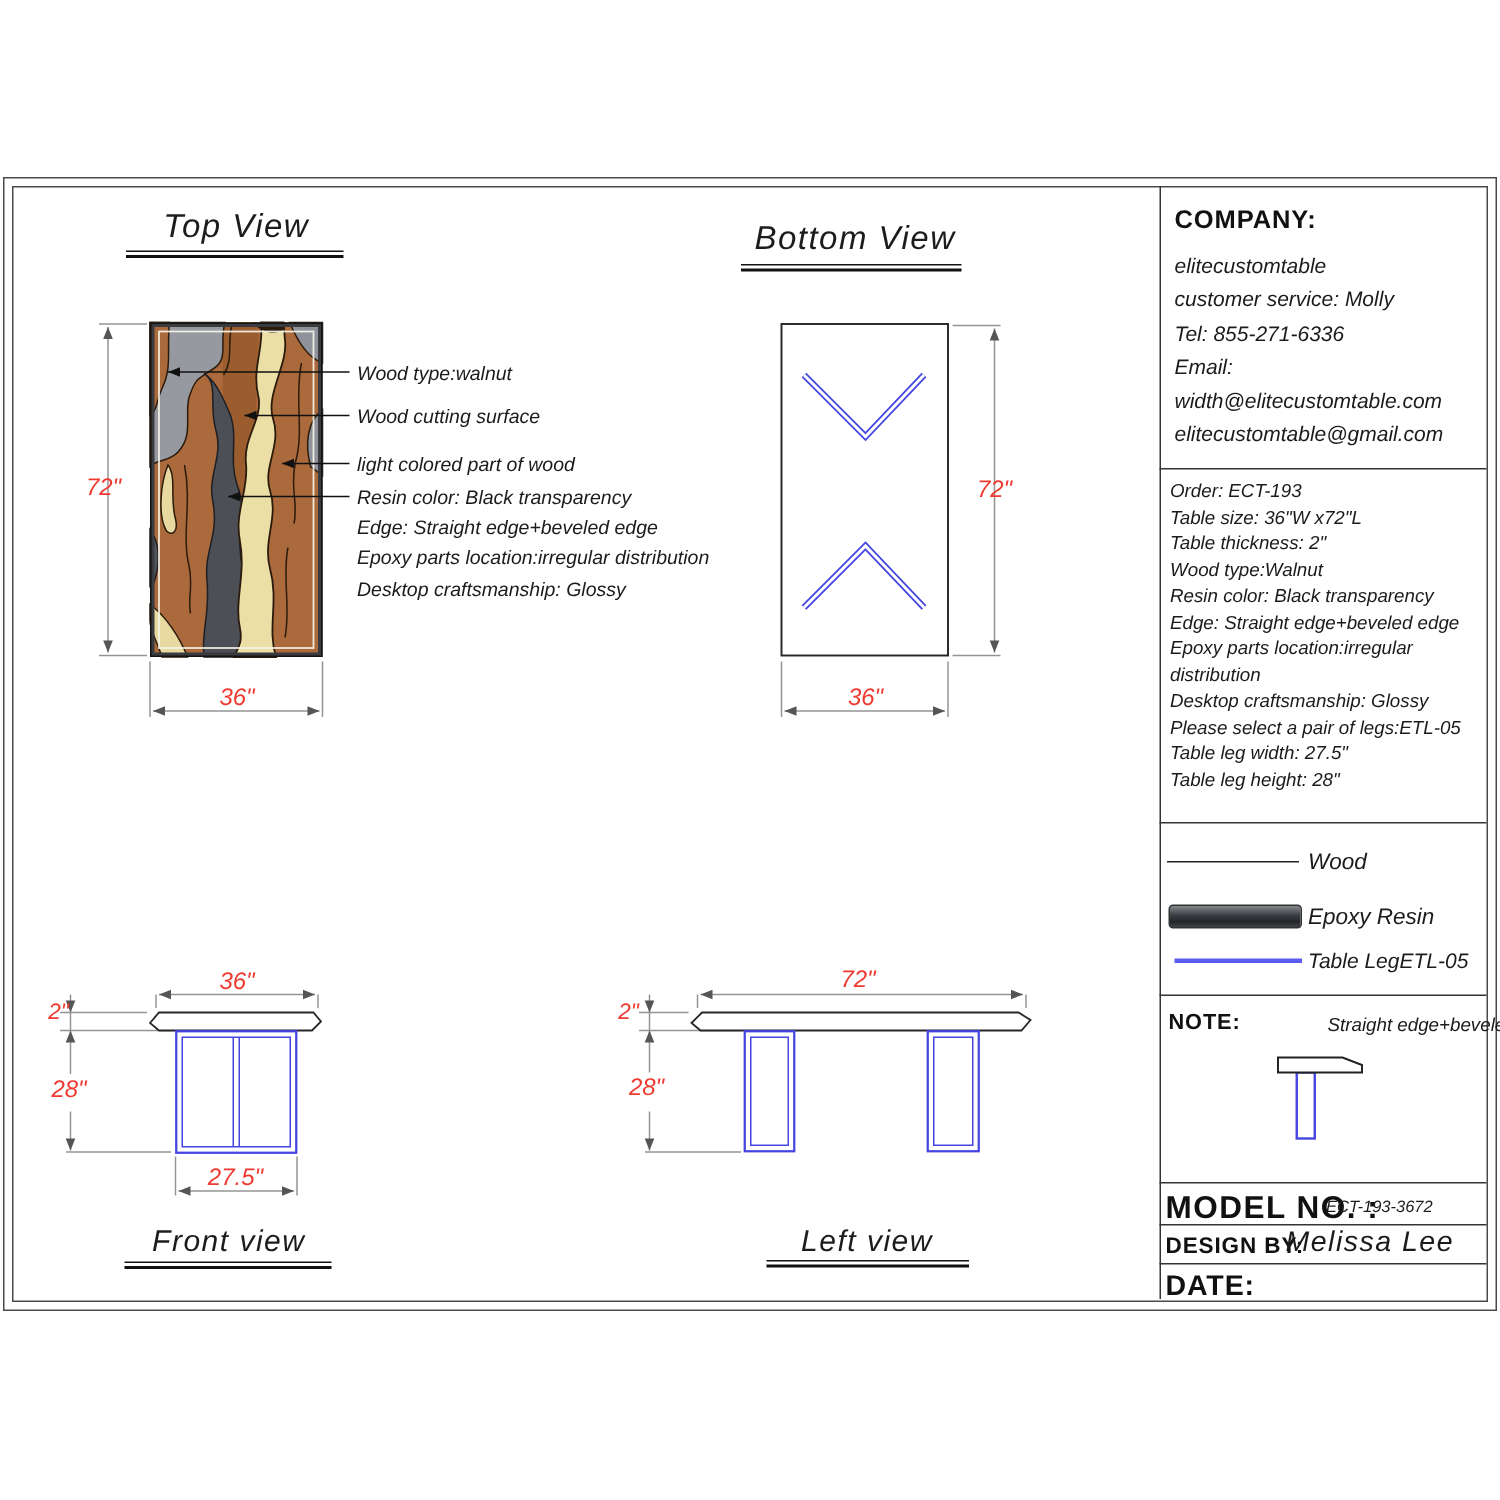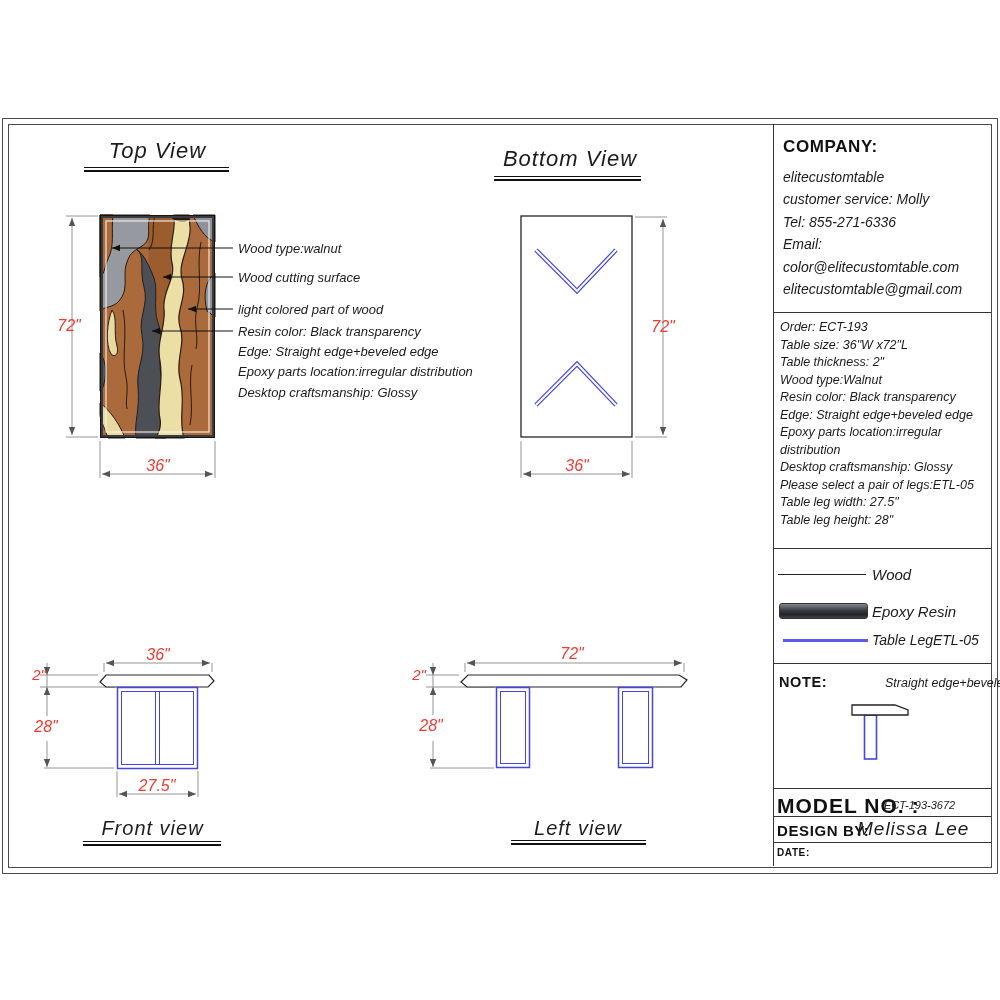--- a/index.html
+++ b/index.html
@@ -174,21 +174,21 @@
 <div class="divider" style="top:788px;"></div>
 <div class="divider" style="top:816px;"></div>
 <div class="divider" style="top:842px;"></div>
 
 <div class="abs boldlbl" style="left:783px;top:137px;font-size:17px;">COMPANY:</div>
 <div class="abs draft" style="left:783px;top:166px;width:202px;font-size:14px;line-height:22.4px;">
   <div>elitecustomtable</div>
   <div>customer service: Molly</div>
   <div>Tel: 855-271-6336</div>
   <div>Email:</div>
-  <div>color@elitecustomtable.com</div>
+  <div>width@elitecustomtable.com</div>
   <div>elitecustomtable@gmail.com</div>
 </div>
 
 <div class="abs draft pline" style="left:780px;top:319px;width:206px;">
   <div>Order: ECT-193</div>
   <div>Table size: 36"W x72"L</div>
   <div>Table thickness: 2"</div>
   <div>Wood type:Walnut</div>
   <div>Resin color: Black transparency</div>
   <div>Edge: Straight edge+beveled edge</div>
@@ -210,13 +210,13 @@
 <div class="abs draft" style="left:861px;top:676px;font-size:12.5px;white-space:nowrap;margin-left:24px;">Straight edge+beveled edge</div>
 <svg style="left:848px;top:702px;" width="68" height="64" viewBox="0 0 68 64">
   <rect x="16.5" y="13" width="12" height="44" fill="#fff" stroke="#4545e2" stroke-width="1.6"></rect>
   <path d="M4,13 L4,3 L47,3 L60,8 L60,13 Z" fill="#fff" stroke="#222" stroke-width="1.3"></path>
 </svg>
 
 <div class="abs boldlbl" style="left:777px;top:794px;font-size:21px;letter-spacing:1px;">MODEL NO. :</div>
 <div class="abs draft" style="left:884px;top:799px;font-size:11px;">ECT-193-3672</div>
 <div class="abs boldlbl" style="left:777px;top:822px;font-size:15px;">DESIGN BY:</div>
 <div class="abs draft" style="left:857px;top:818px;font-size:19px;letter-spacing:1px;text-align:center;">Melissa Lee</div>
-<div class="abs boldlbl" style="left:777px;top:847px;font-size:10px;">DATE:</div>
+<div class="abs boldlbl" style="left:777px;top:847px;font-size:19px;">DATE:</div>
 
 </body></html>

